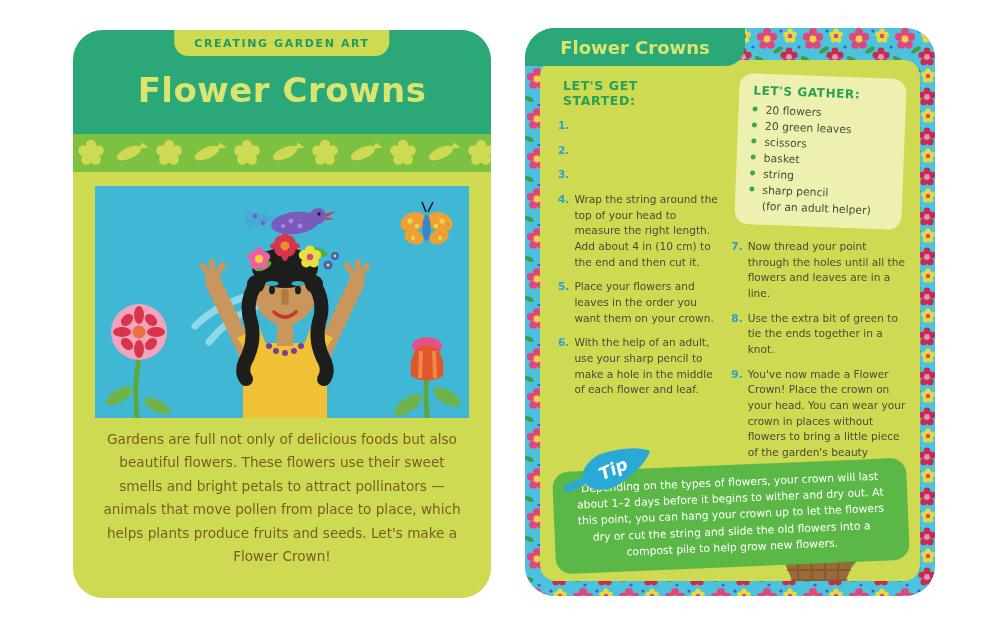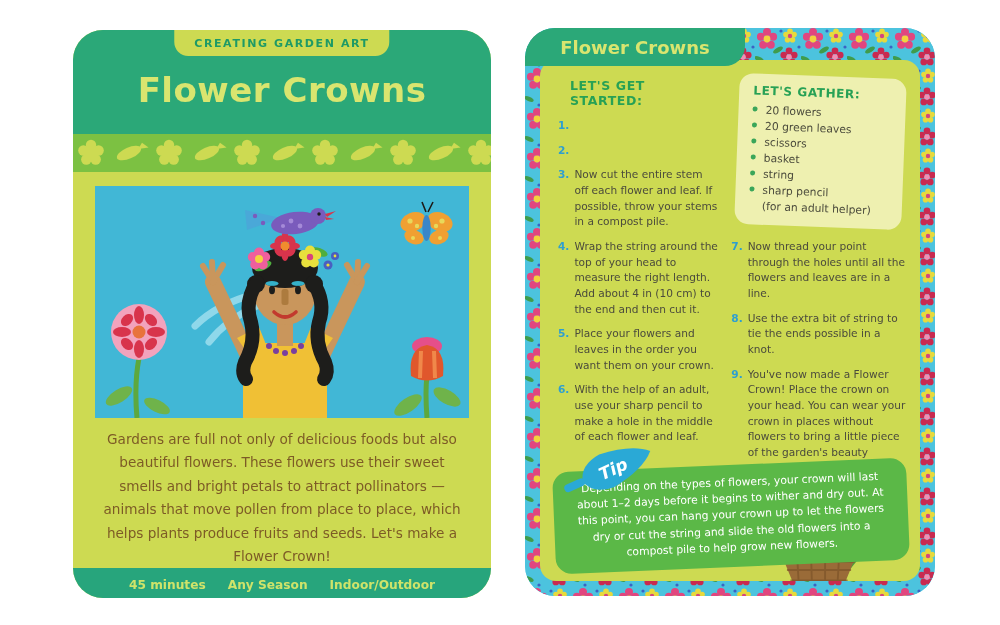--- a/index.html
+++ b/index.html
@@ -50,21 +50,21 @@
   }
   .rc-tab {
     position:absolute; top:0; left:0; width:220px; height:38px; z-index:3;
     background:#2ba878; border-radius:28px 0 20px 0;
     display:flex; align-items:center; justify-content:center;
   }
   .rc-tab span { color:#d9e56f; font-size:18px; font-weight:bold; }
   .rc-columns { display:flex; gap:12px; padding:14px 14px 0 18px; }
   .rc-col-left  { width:48%; }
   .rc-col-right { width:52%; }
-  .rc-heading { color:#27a155; font-size:12.5px; font-weight:bold; letter-spacing:0.6px; margin:4px 12px 10px; }
+  .rc-heading { color:#27a155; font-size:12.5px; font-weight:bold; letter-spacing:0.6px; margin:4px 5px 10px; }
   .step { display:flex; gap:5px; margin-bottom:9px; }
   .step-num { color:#2e9fd0; font-weight:bold; font-size:10.6px; line-height:1.48; flex:0 0 auto; }
   .step-text { color:#4b4b3c; font-size:10.6px; line-height:1.48; font-weight:500; }
 
   .gather-box {
     background:#eef0b0; border-radius:14px; padding:10px 12px 12px 14px;
     transform:rotate(2.2deg); margin:2px 2px 12px 6px;
   }
   .gather-heading { color:#27a155; font-size:12px; font-weight:bold; letter-spacing:0.6px; margin-bottom:6px; }
   .gather-list { list-style:none; }
@@ -267,25 +267,20 @@
                 <circle cx="318" cy="52" r="2"></circle>
                 <circle cx="345" cy="52" r="2"></circle>
             </g>
             <ellipse cx="331.5" cy="42" rx="4.2" ry="13" fill="#3a86c8"></ellipse>
           </g>
         </svg>
       </div>
       <p class="lc-desc">Gardens are full not only of delicious foods but also beautiful flowers. These flowers use their sweet smells and bright petals to attract pollinators — animals that move pollen from place to place, which helps plants produce fruits and seeds. Let's make a Flower Crown!</p>
     </div>
 
-    <div class="lc-info">
-      <span>45 minutes</span>
-      <span>Any Season</span>
-      <span>Indoor/Outdoor</span>
-    </div>
 
   </div>
 
   <div class="card-right">
     <svg class="rc-border-svg" width="410" height="568">
       <defs>
         <pattern id="bord" width="46" height="40" patternUnits="userSpaceOnUse">
           <g transform="translate(12,11)">
             <g fill="#e1467f">
               <circle cx="0" cy="-7" r="4"></circle>
@@ -332,21 +327,20 @@
         <div class="rc-col-left">
           <div class="rc-heading">LET'S GET STARTED:</div>
           <div class="step">
             <span class="step-num">1.</span>
           </div>
           <div class="step">
             <span class="step-num">2.</span>
           </div>
           <div class="step">
             <span class="step-num">3.</span>
-            <span class="step-text">Now cut the entire stem off each flower and leaf. If possible, throw your stems in a compost pile.</span>
           </div>
           <div class="step">
             <span class="step-num">4.</span>
             <span class="step-text">Wrap the string around the top of your head to measure the right length. Add about 4 in (10 cm) to the end and then cut it.</span>
           </div>
           <div class="step">
             <span class="step-num">5.</span>
             <span class="step-text">Place your flowers and leaves in the order you want them on your crown.</span>
           </div>
           <div class="step">
@@ -386,21 +380,21 @@
             </ul>
             <div class="gather-note">(for an adult helper)</div>
           </div>
 
           <div class="step">
             <span class="step-num">7.</span>
             <span class="step-text">Now thread your point through the holes until all the flowers and leaves are in a line.</span>
           </div>
           <div class="step">
             <span class="step-num">8.</span>
-            <span class="step-text">Use the extra bit of string to tie the ends possible in a knot.</span>
+            <span class="step-text">Use the extra bit of green to tie the ends together in a knot.</span>
           </div>
           <div class="step">
             <span class="step-num">9.</span>
             <span class="step-text">You've now made a Flower Crown! Place the crown on your head. You can wear your crown in places without flowers to bring a little piece of the garden's beauty everywhere you go.</span>
           </div>
 
           <div class="basket-wrap">
             <svg viewBox="0 0 170 120">
 
               <g>

